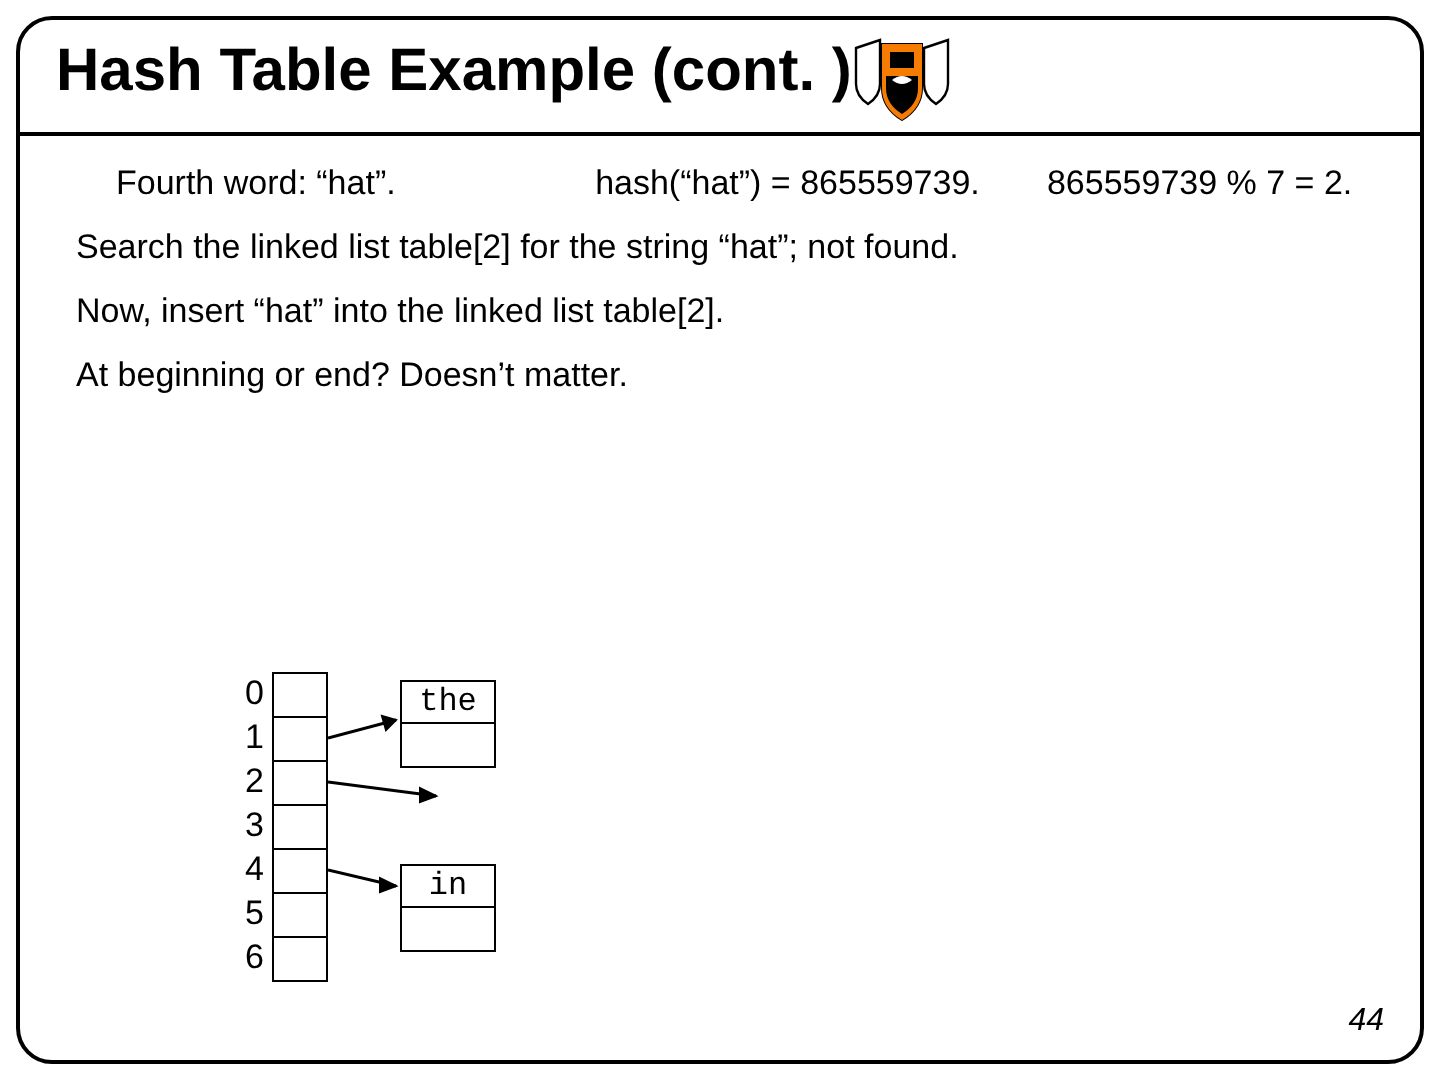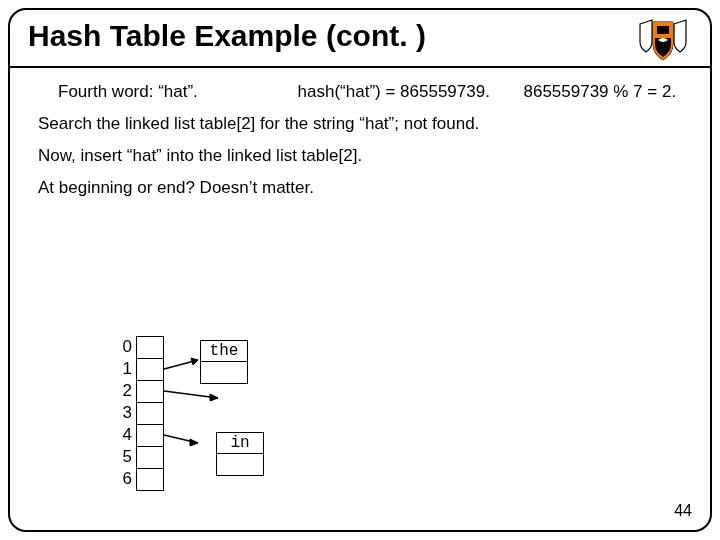--- a/index.html
+++ b/index.html
@@ -14,21 +14,21 @@
     left: 8px; top: 8px; right: 8px; bottom: 8px;
     border: 2px solid #000;
     border-radius: 18px;
     background: #fff;
     overflow: hidden;
   }
   .title-area {
     padding: 8px 18px 4px 18px;
     border-bottom: 2px solid #000;
     display: flex;
-    justify-content: space-between;
+    justify-content: flex-start;
     align-items: flex-start;
   }
   .title {
     font-size: 30px;
     font-weight: bold;
     color: #000;
     line-height: 1.2;
   }
   .crest {
     width: 50px; height: 44px;
@@ -95,20 +95,21 @@
   }
   .arrow {
     position: absolute;
     stroke: #000; fill: #000;
   }
   .pagenum {
     position: absolute;
     right: 18px; bottom: 10px;
     font-size: 16px;
     color: #000;
+    font-style: italic;
   }
 </style>
 </head>
 <body>
 
 <div class="slide">
 
   <div class="title-area">
     <div class="title">Hash Table Example (cont. )</div>
     <div class="crest">
@@ -164,20 +165,20 @@
       <polygon points="54,62 46,58 46,65"></polygon>
 
       <line x1="0" y1="99" x2="34" y2="107" stroke-width="1.5"></line>
       <polygon points="34,107 26,103 26,110"></polygon>
     </svg>
 
     <div class="wordbox" style="left:82px; top:4px">
       <div class="word">the</div>
       <div class="ptr"></div>
     </div>
-    <div class="wordbox" style="left:98px; top:96px">
+    <div class="wordbox" style="left:82px; top:96px">
       <div class="word">in</div>
       <div class="ptr"></div>
     </div>
   </div>
 
   <div class="pagenum">44</div>
 </div>
 
 </body></html>

